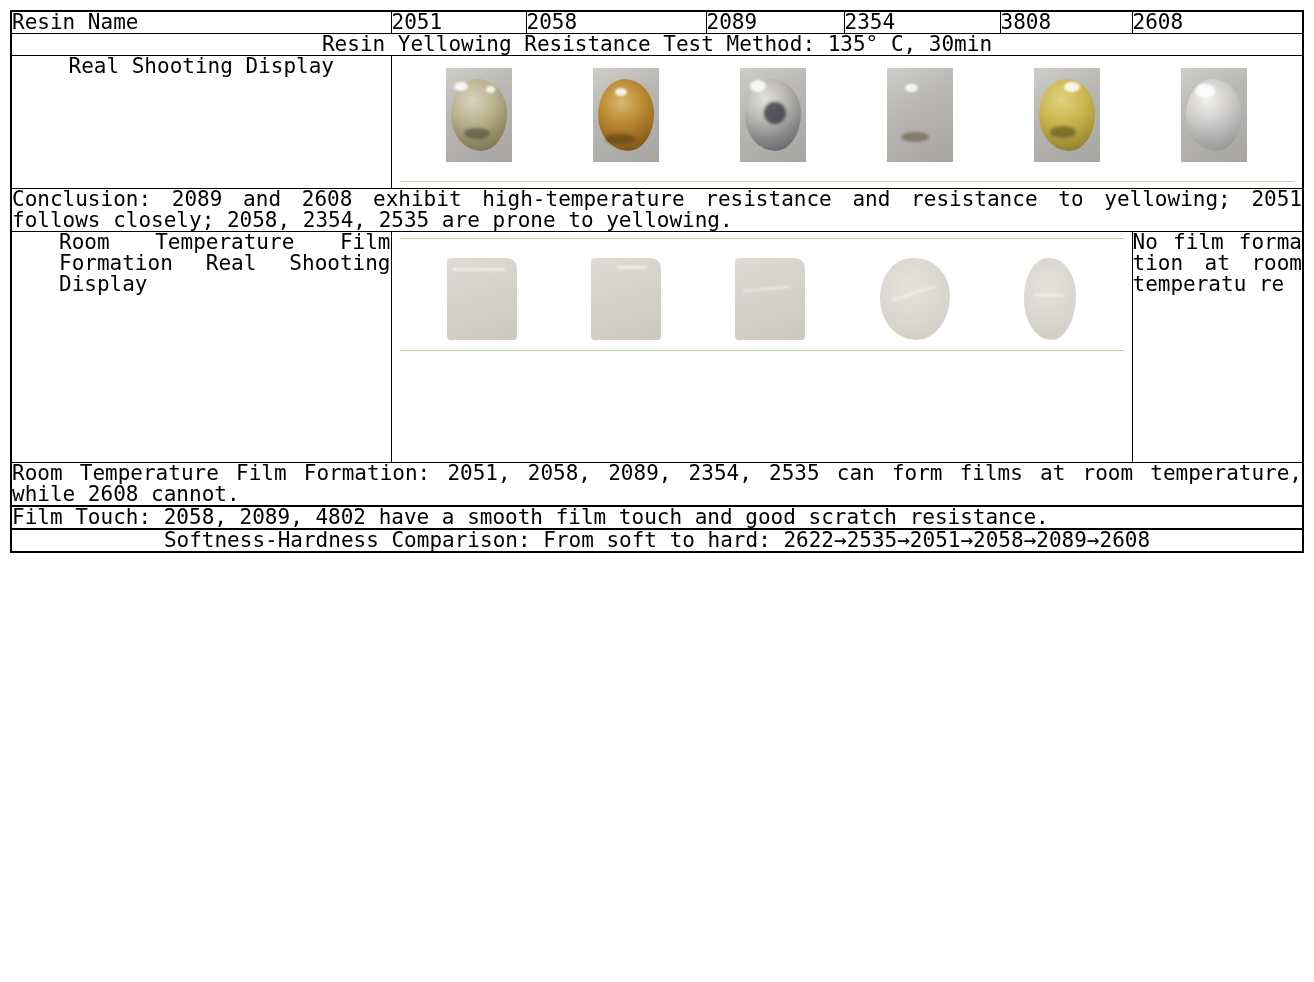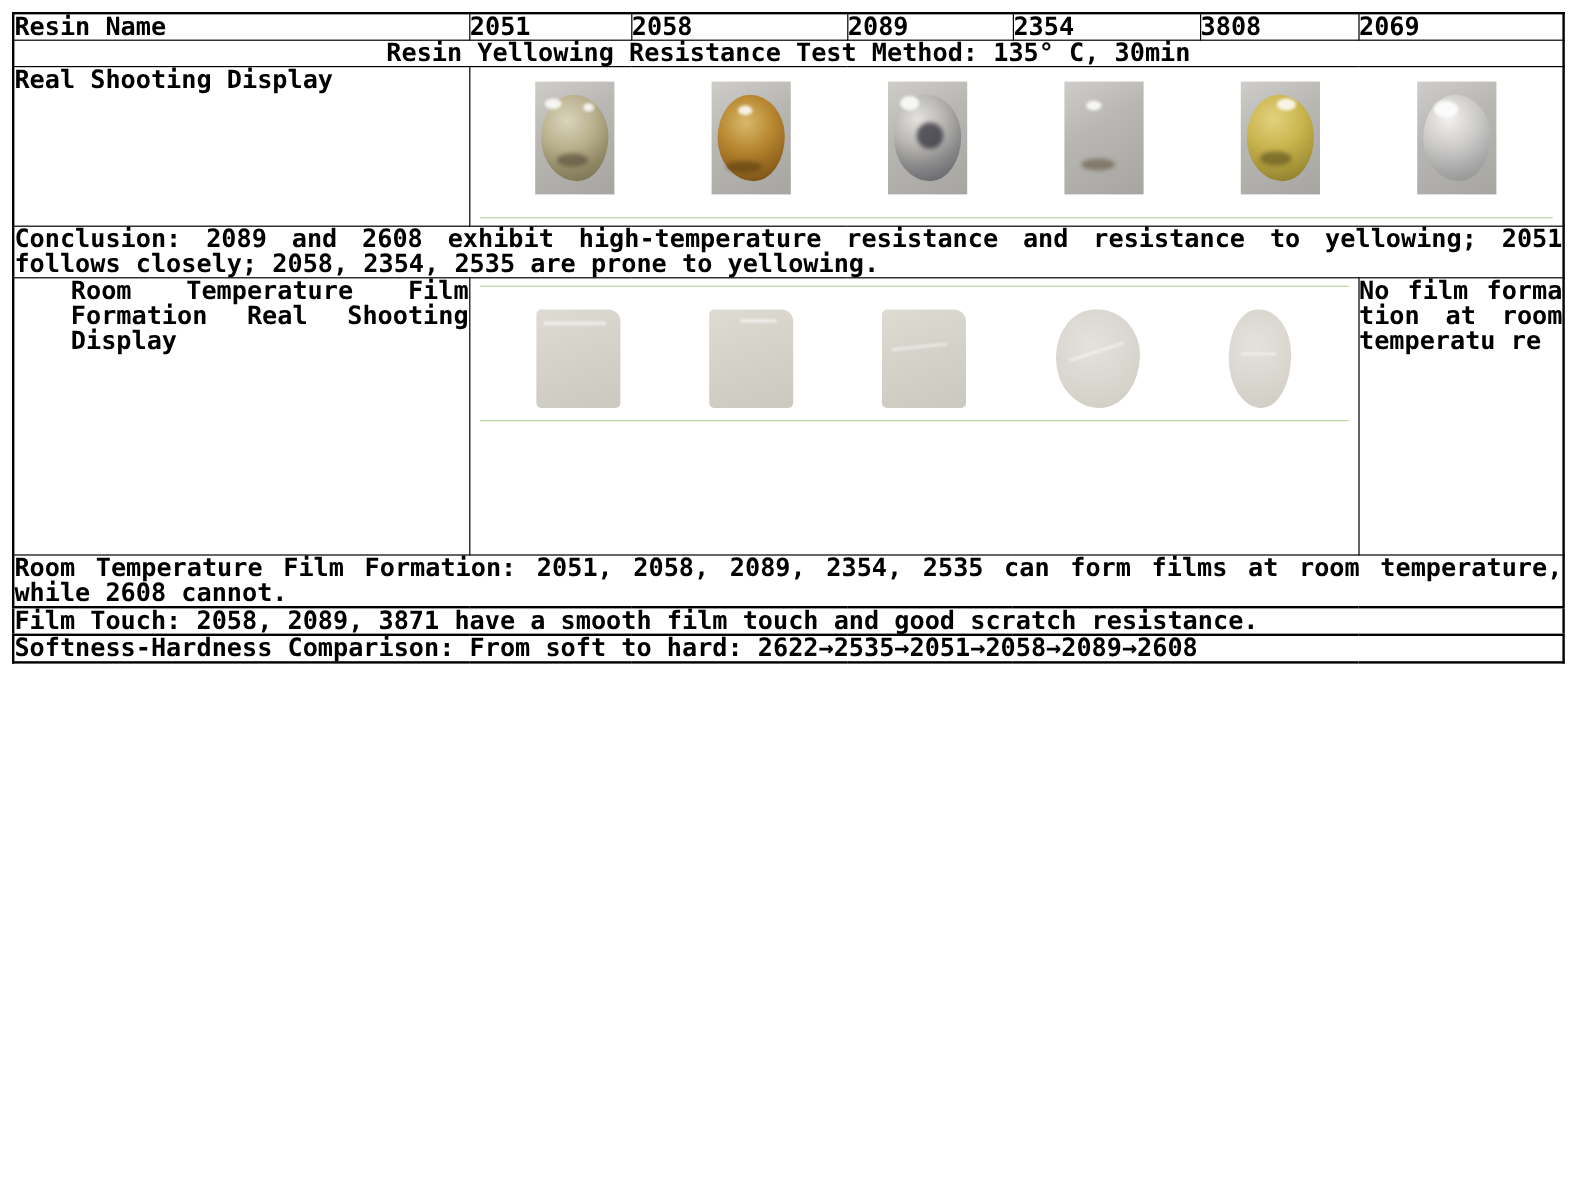--- a/index.html
+++ b/index.html
@@ -30,30 +30,30 @@
     border: 2px solid #000;
   }
 
   table.spec td {
     border: 1px solid #000;
     vertical-align: top;
     padding: 0;
     font-size: 21px;
     line-height: 1.0;
     color: #000;
-    font-weight: bold;
   }
 
   
   .cell-text {
     padding: 9px 10px 9px 11px;
     font-size: 21.5px;
     line-height: 36px;
     letter-spacing: 0px;
     word-spacing: 0px;
+    text-align: center;
   }
   .just {
     text-align: justify;
     text-align-last: left;
     -webkit-hyphens: none;
     hyphens: none;
     margin-top: 33px;
   }
   .center {
     text-align: center;
@@ -204,21 +204,21 @@
     </colgroup>
 
     <tbody>
         <tr>
       <td class="hdr-name">Resin Name</td>
       <td class="hdr-code">2051</td>
       <td class="hdr-code">2058</td>
       <td class="hdr-code">2089</td>
       <td class="hdr-code">2354</td>
       <td class="hdr-code">3808</td>
-      <td class="hdr-code">2069</td>
+      <td class="hdr-code">2608</td>
     </tr>
 
     <tr>
       <td colspan="7" class="cell-text center">Resin Yellowing Resistance Test Method: 135° C, 30min</td>
     </tr>
 
     <tr>
       <td class="cell-text">Real Shooting Display</td>
       <td colspan="6">
         <div class="photowrap">
@@ -296,21 +296,21 @@
       </td>
       <td class="sidecell hard-break">No film formation at room temperatu re</td>
     </tr>
 
     <tr>
       <td colspan="7" class="cell-text just">Room Temperature Film Formation: 2051, 2058, 2089, 2354, 2535 can form films at room temperature, while 2608 cannot.</td>
     </tr>
 
 
     <tr class="section-sep">
-      <td colspan="7" class="cell-text just">Film Touch: 2058, 2089, 3871 have a smooth film touch and good scratch resistance.</td>
+      <td colspan="7" class="cell-text just">Film Touch: 2058, 2089, 4802 have a smooth film touch and good scratch resistance.</td>
     </tr>
 
     <tr class="section-sep">
       <td colspan="7" class="cell-text">Softness-Hardness Comparison: From soft to hard: 2622→2535→2051→2058→2089→2608</td>
     </tr>
 
   </tbody>
     </table>
 </div>
 

